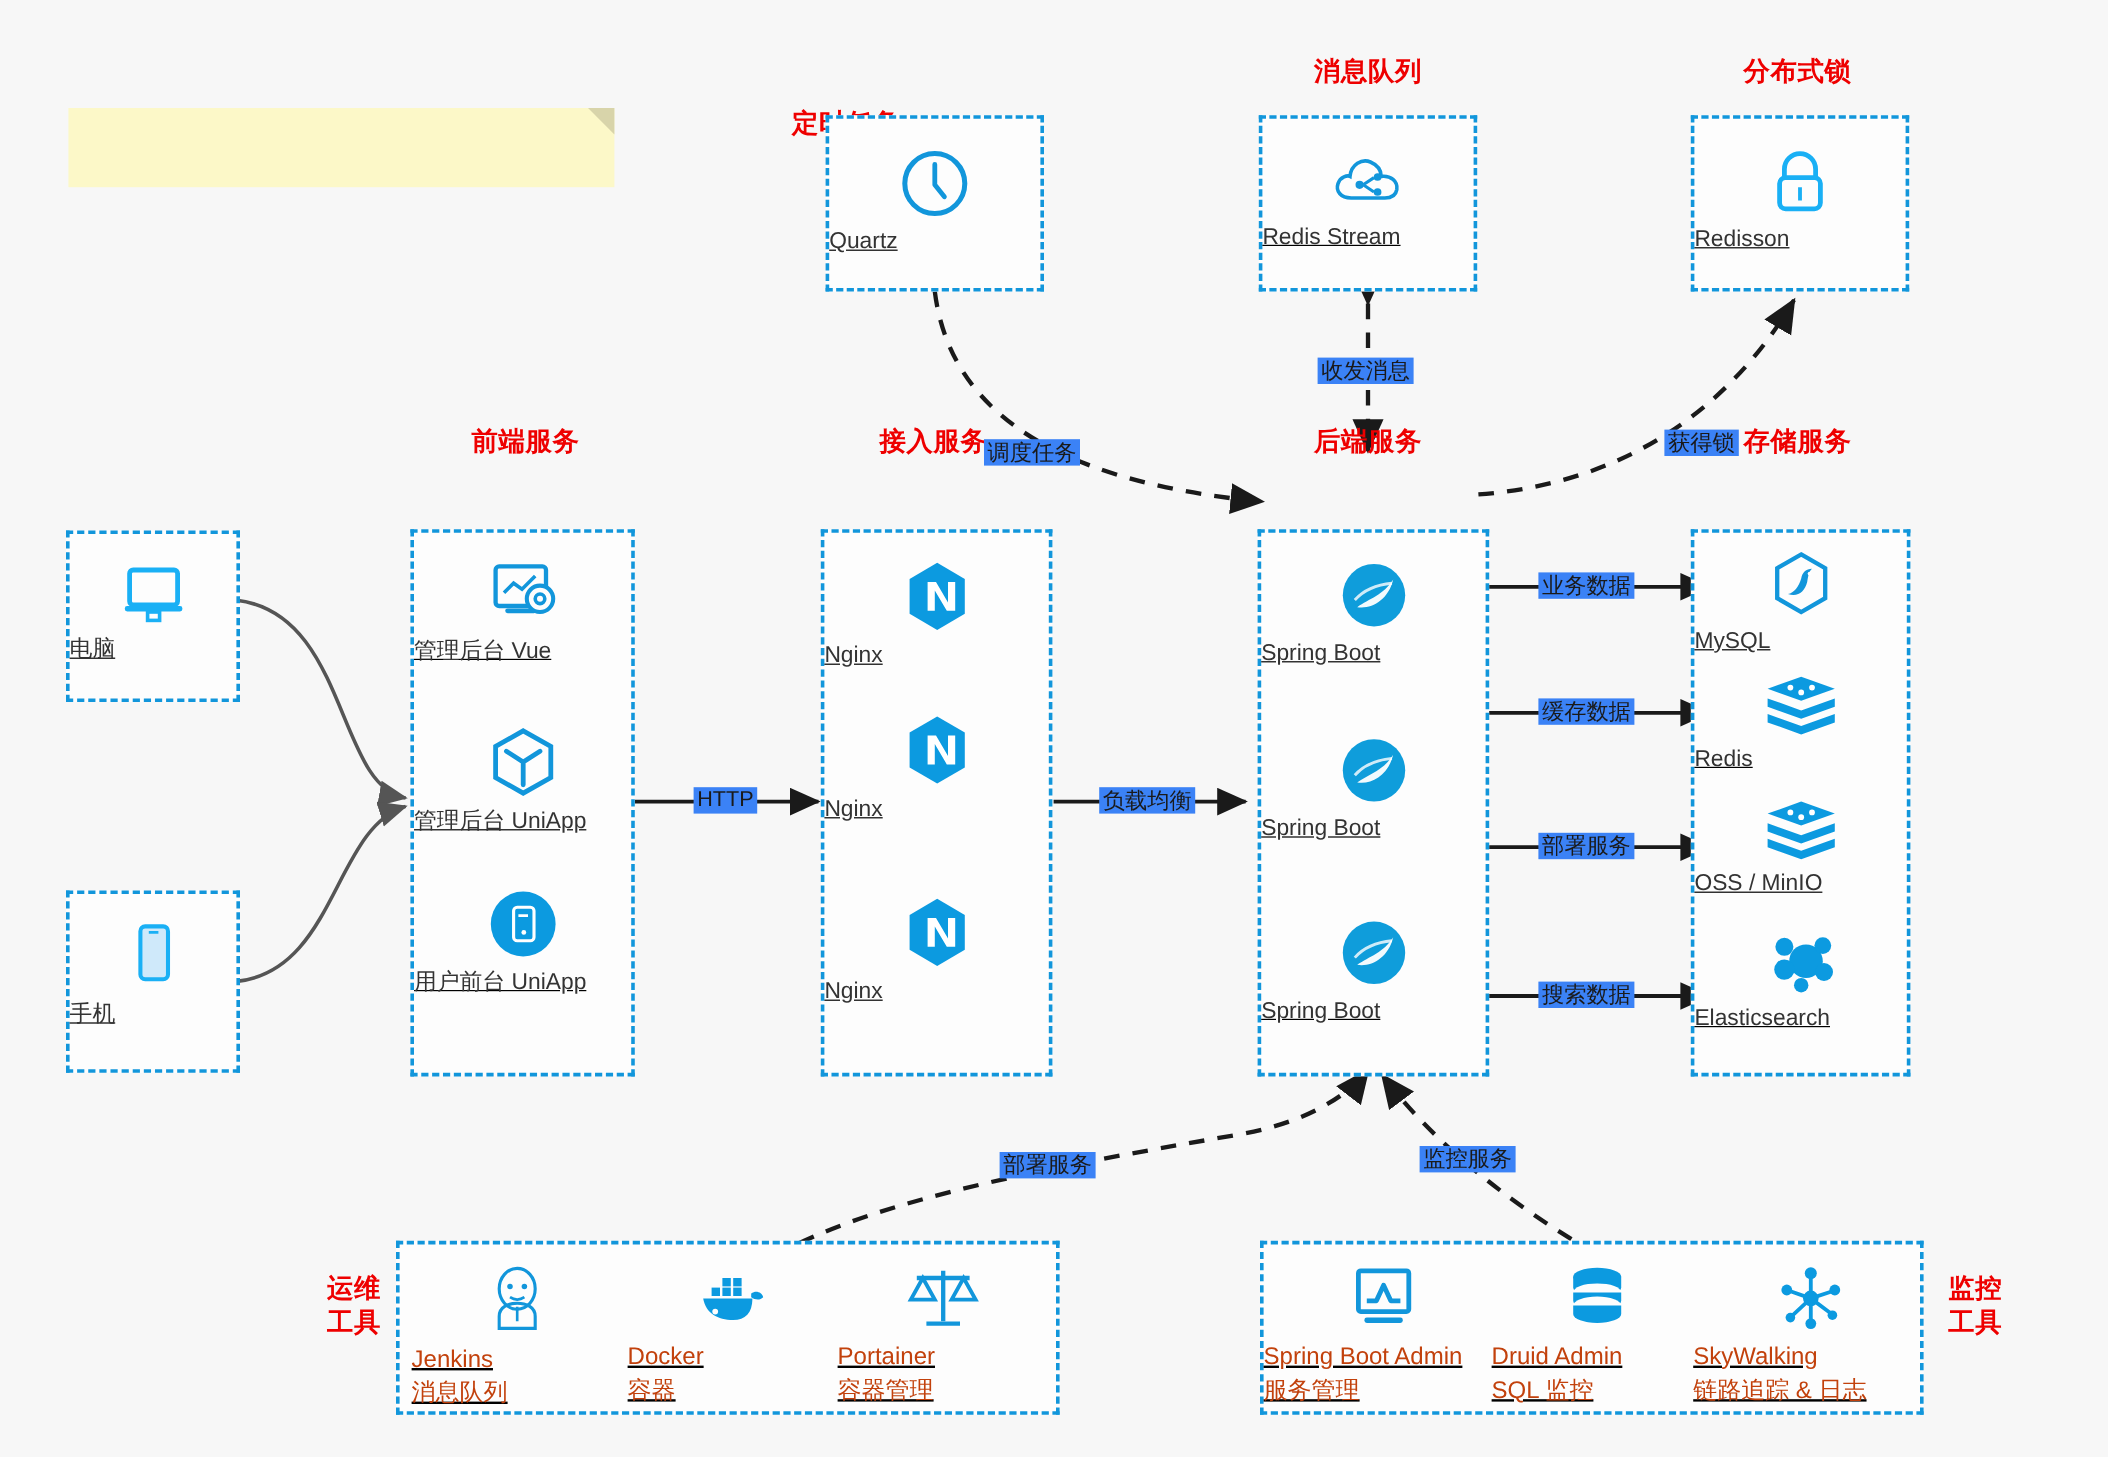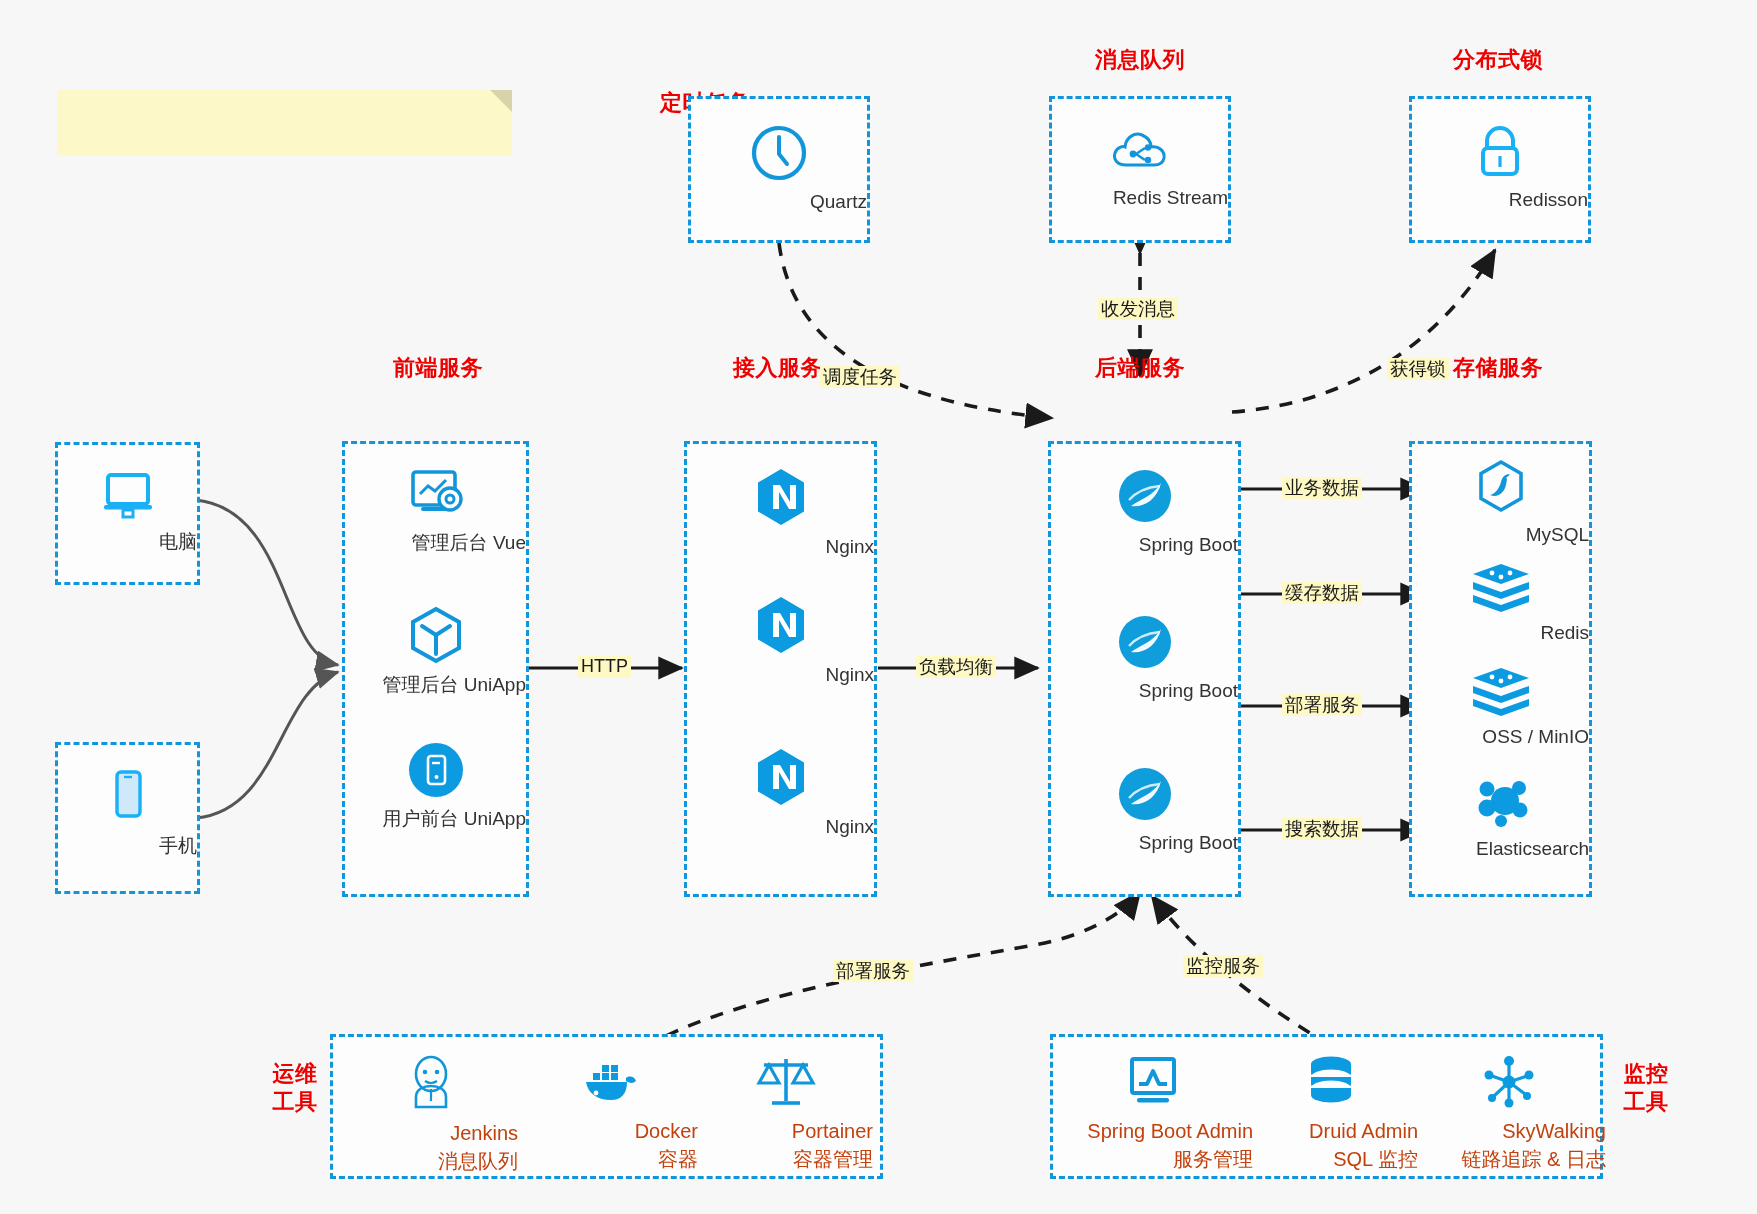--- a/index.html
+++ b/index.html
@@ -35,28 +35,28 @@
 
   
   .box{
     position:absolute;
     border:3px dashed #1296db;
     background:#fdfdfd;
     box-sizing:border-box;
   }
 
   
-  .cell{position:absolute;text-align:right;}
+  .cell{position:absolute;text-align:left;text-decoration:underline;}
   .cell .lbl{font-size:19px;color:#333;white-space:nowrap;line-height:1.3;}
   .cell .lbl2{font-size:20px;color:#c2410c;white-space:nowrap;line-height:1.38;}
   .icon{display:block;margin:0 auto 7px auto;}
 
   
   .elabel{
-    position:absolute;font-size:18px;color:#1a1a1a;background:#fef9c3;
+    position:absolute;font-size:18px;color:#1a1a1a;background:#3b82f6;
     white-space:nowrap;padding:0 3px;line-height:1.2;
   }
   .elabel.cn{font-size:18.5px;}
 </style>
 </head>
 <body>
 
 <div id="stage">
 
   <svg class="edges" viewBox="0 0 1757 1214">

